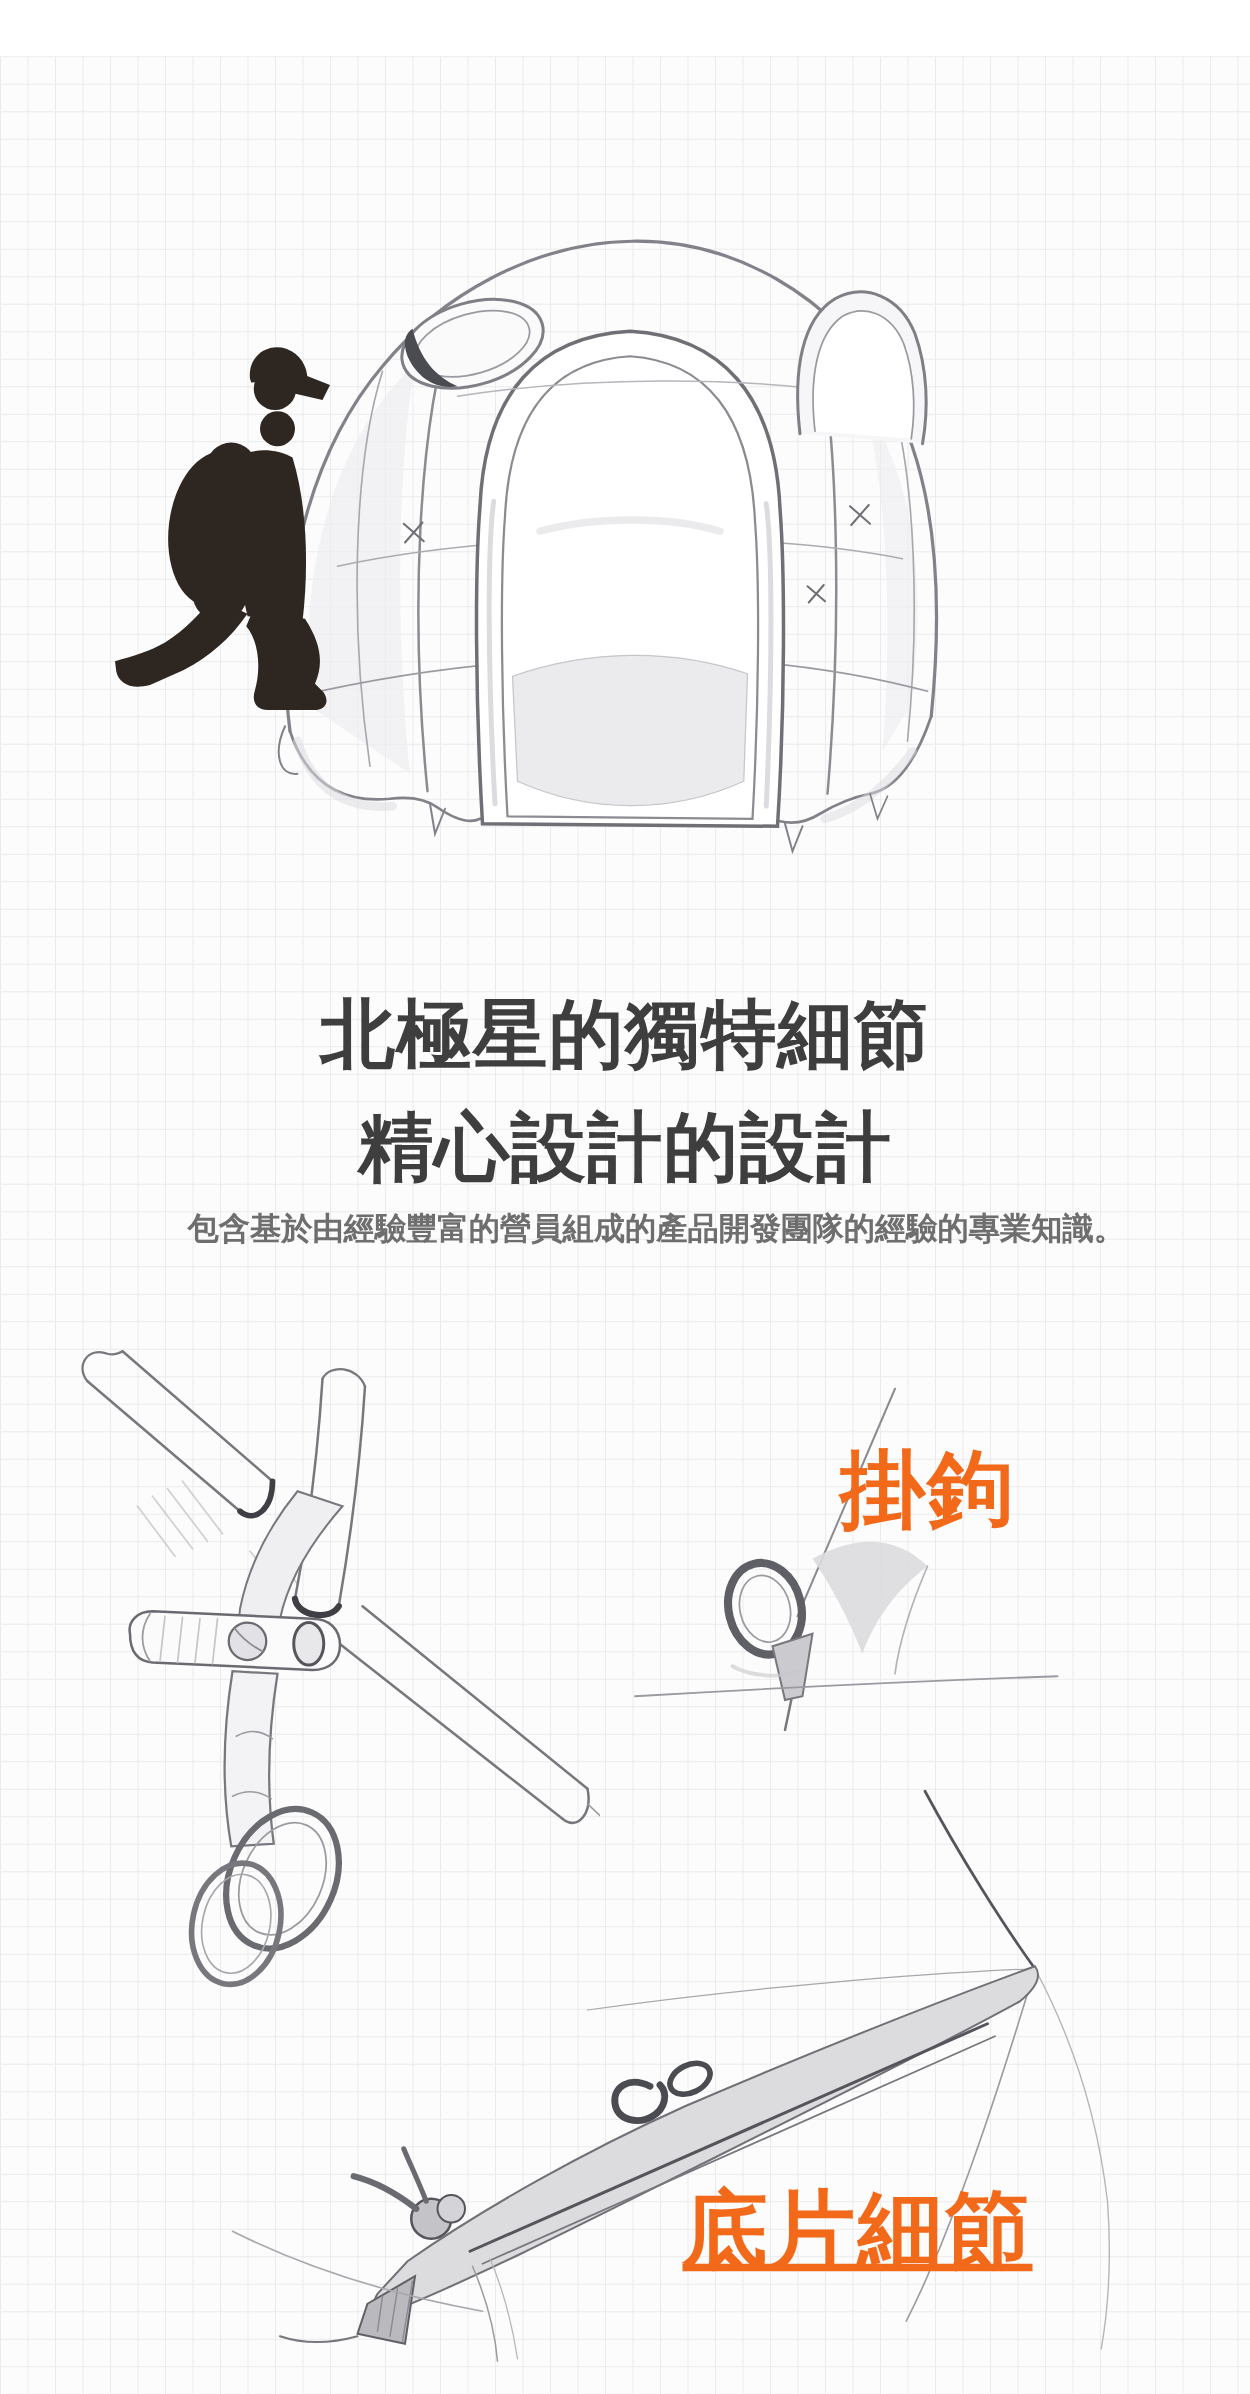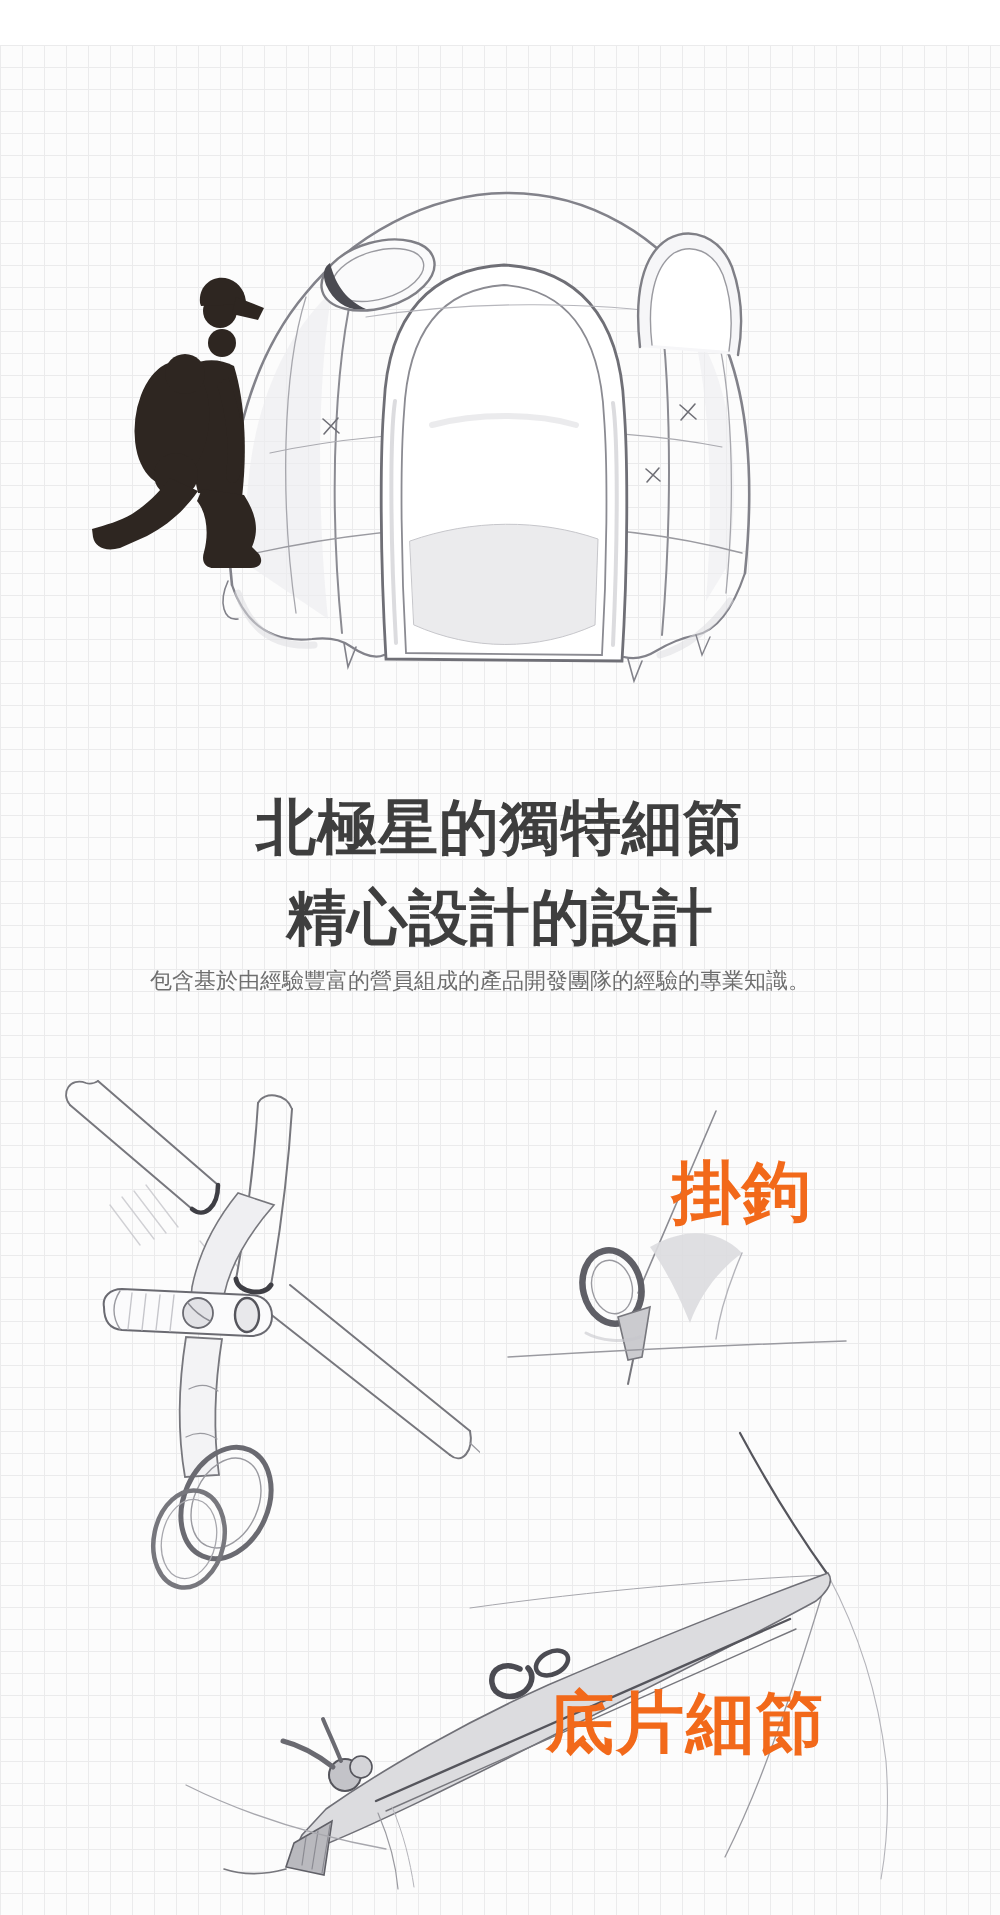--- a/index.html
+++ b/index.html
@@ -26,30 +26,30 @@
   .strap-svg{left:40px;top:1000px;}
   .hook-svg{left:490px;top:1050px;}
   .base-svg{left:180px;top:1378px;}
   .heading{
     position:absolute;left:0;top:698px;width:1000px;z-index:2;
     text-align:center;color:var(--heading-text);
     font-size:60px;line-height:90px;font-weight:700;letter-spacing:1px;
   }
   .paragraph{
     position:absolute;left:150px;top:896px;width:800px;z-index:2;
-    color:var(--body-text);font-size:22px;line-height:35px;font-weight:400;
+    color:var(--body-text);font-size:25px;line-height:35px;font-weight:700;
   }
   .orange-label{
     position:absolute;z-index:3;color:var(--accent-orange);
     font-size:68px;line-height:1.05;font-weight:700;letter-spacing:2px;
     white-space:nowrap;
   }
   .label-hook{left:672px;top:1112px;}
   .label-detail{left:318px;top:1355px;}
-  .label-base{left:546px;top:1642px;}
+  .label-base{left:546px;top:1704px;text-decoration:underline;}
 </style>
 </head>
 <body>
 
 <div class="page">
 
   <svg class="sketch hero-svg" width="680" height="510" viewBox="0 0 680 510">
     <g fill="none" stroke-linecap="round">
       <path d="M168 392 C160 300 178 188 252 118 C238 200 236 330 248 446 Z" fill="#ededf0" opacity="0.65"></path>
       <path d="M648 392 C662 300 652 210 612 152 C630 222 634 330 626 428 Z" fill="#ededf0" opacity="0.6"></path>

